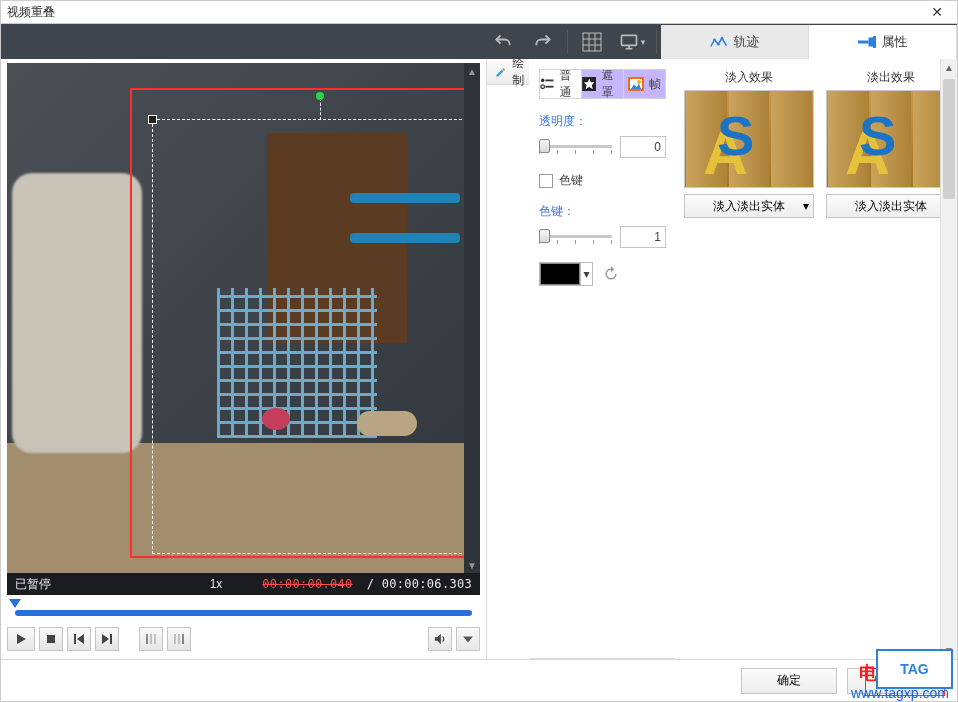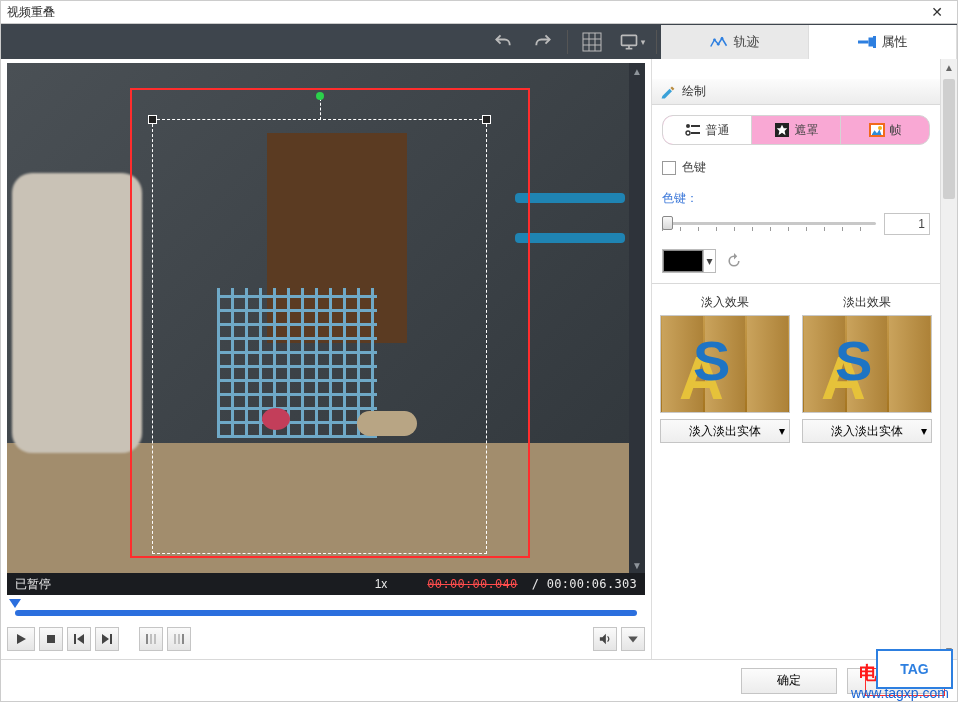--- a/index.html
+++ b/index.html
@@ -61,21 +61,21 @@
 .cbtn.sm { width:24px; }
 .controls .grow { flex:1; }
 
 
 .right { flex:1; display:flex; flex-direction:column; border-left:1px solid #ddd; min-height:0; }
 .panel-hd { height:26px; background:linear-gradient(#fcfcfc,#ececec); border-bottom:1px solid #d9d9d9; display:flex; align-items:center; padding-left:8px; font-size:12px; color:#333; }
 .panel-hd svg { width:16px; height:16px; margin-right:6px; }
 .panel-body { padding:10px; font-size:12px; color:#444; border-bottom:1px solid #d9d9d9; overflow-y:auto; }
 .draw-body { flex:0 0 auto; }
 
-.subtabs { display:flex; border:1px solid #d4d4d4; border-radius:11px; overflow:hidden; background:#f9a8d4; }
+.subtabs { display:flex; border:1px solid #d4d4d4; border-radius:0; overflow:hidden; background:#c4b5fd; }
 .subtab { flex:1; height:28px; display:flex; align-items:center; justify-content:center; gap:5px; font-size:12px; border-right:1px solid #d4d4d4; }
 .subtab:last-child { border-right:none; }
 .subtab.active { background:#fff; }
 .subtab svg, .subtab .pic-ic { width:16px; height:14px; }
 .pic-ic { border:2px solid #f26a1b; display:inline-flex; position:relative; width:18px; height:14px; background:#fff; }
 .pic-ic::before { content:""; position:absolute; right:1px; top:1px; width:4px;height:4px;background:#f2b31b;border-radius:50%; }
 .pic-ic::after { content:""; position:absolute; left:1px; bottom:0; right:1px; height:6px; background:#2e8cd6; clip-path: polygon(0 100%, 30% 20%, 55% 70%, 80% 10%, 100% 100%); }
 
 .field { margin-top:14px; }
 .field-label { color:#3b77d9; font-size:12px; margin-bottom:6px; }
@@ -276,21 +276,21 @@
         <div class="cbtn sm">
             <svg viewBox="0 0 10 10">
               <polygon points="1,3 9,3 5,8" fill="#555"></polygon>
             </svg>
           </div>
       </div>
     </div>
 
     <div class="right">
       <div style="flex:1; display:flex; min-height:0;">
-        <div style="flex:1; display:flex; flex-direction:column; min-height:0;margin-top:20px;">
+        <div style="flex:1; display:flex; flex-direction:row; min-height:0;">
 
           <div class="panel-hd">
             <svg viewBox="0 0 20 20">
                 <path d="M3 15 L12 6 L15 9 L6 18 L2 18 Z" fill="#3aa1d8"></path>
                 <path d="M13 5l3 3 2-2-3-3z" fill="#b88b3f"></path>
               </svg>
             <span>绘制</span>
           </div>
 
           <div class="panel-body draw-body">
@@ -310,20 +310,33 @@
                     <polygon points="8,2 10,6 14,6 11,9 12,14 8,11 4,14 5,9 2,6 6,6" fill="#fff"></polygon>
                   </svg>
                 <span>遮罩</span>
               </div>
               <div class="subtab">
                 <span class="pic-ic"></span>
                 <span>帧</span>
               </div>
             </div>
 
+            <div class="field">
+              <div class="field-label">透明度：</div>
+              <div class="slider-row">
+                <div class="slider">
+                    <div class="line"></div>
+                    <div class="ticks"></div>
+                    <div class="thumb" style="left:0;"></div>
+                  </div>
+                <div class="numbox">
+                    <span>0</span>
+                  </div>
+              </div>
+            </div>
 
             <div class="field">
               <div class="chk-row">
                 <span class="chk"></span>
                 <span>色键</span>
               </div>
             </div>
 
             <div class="field">
               <div class="field-label">色键：</div>

